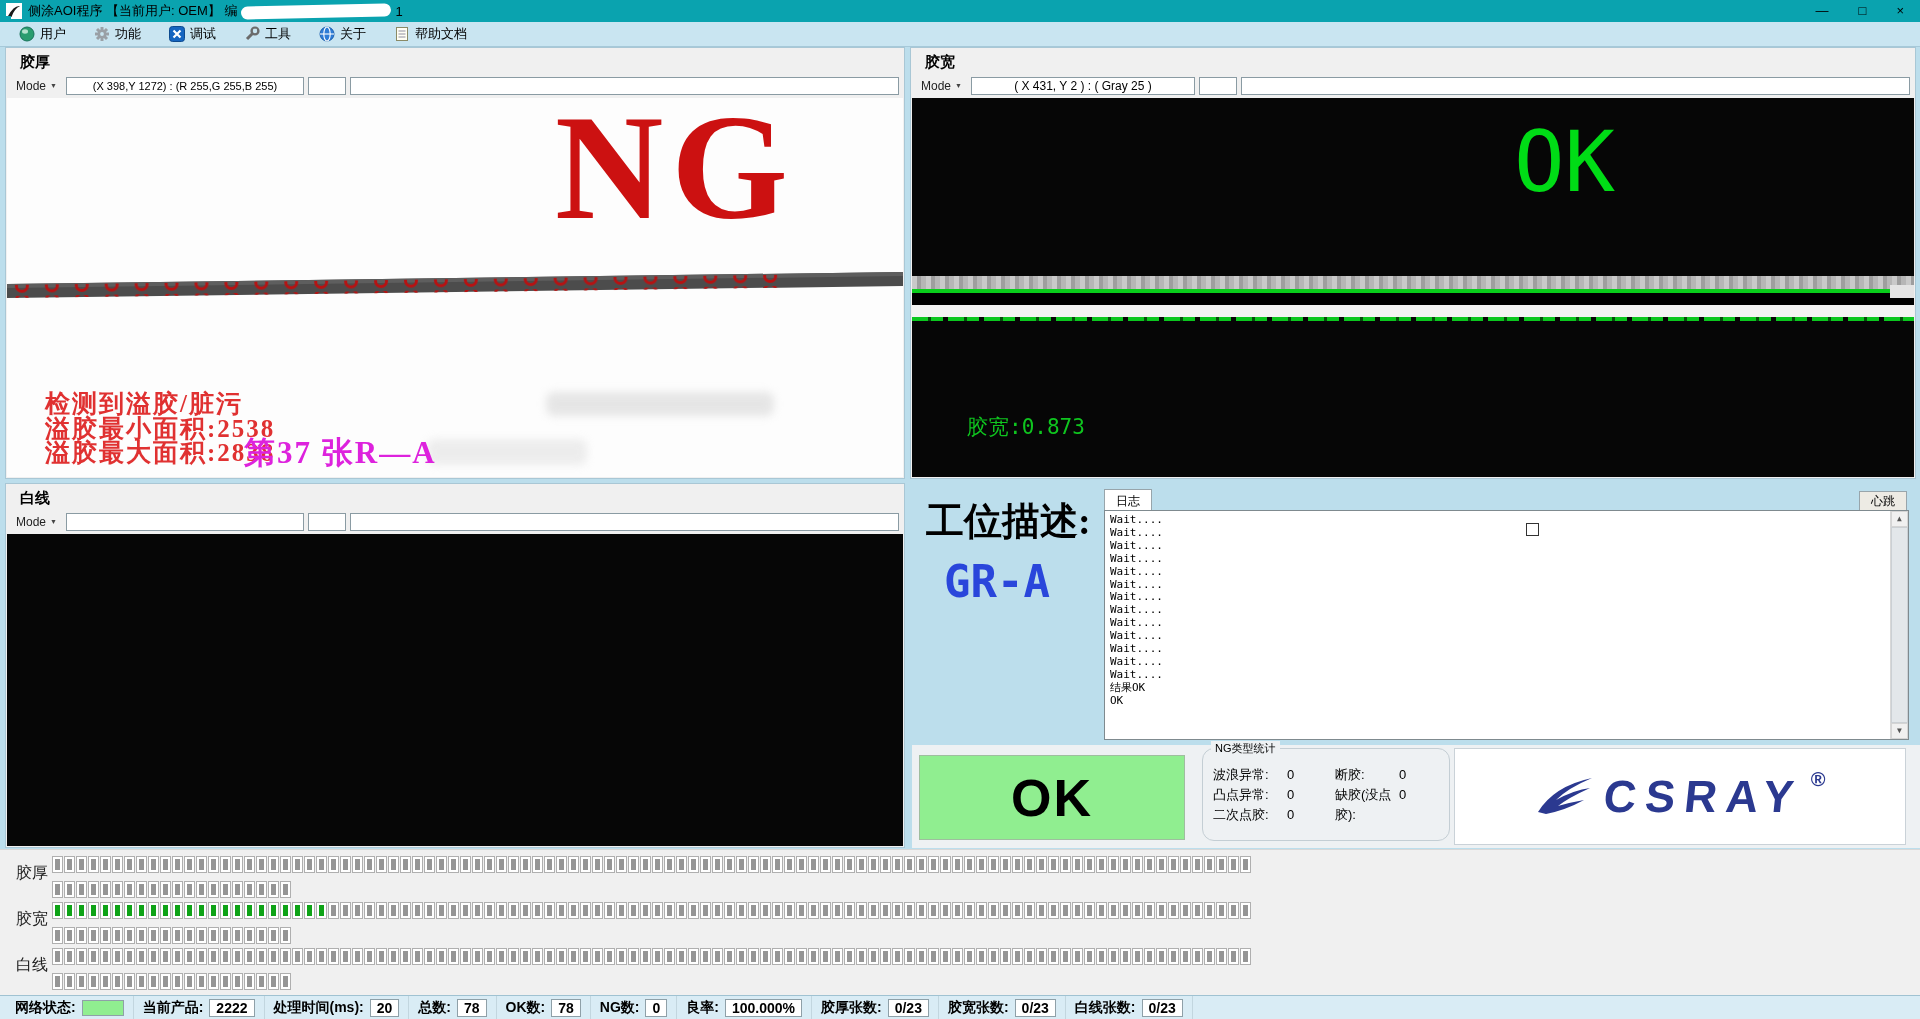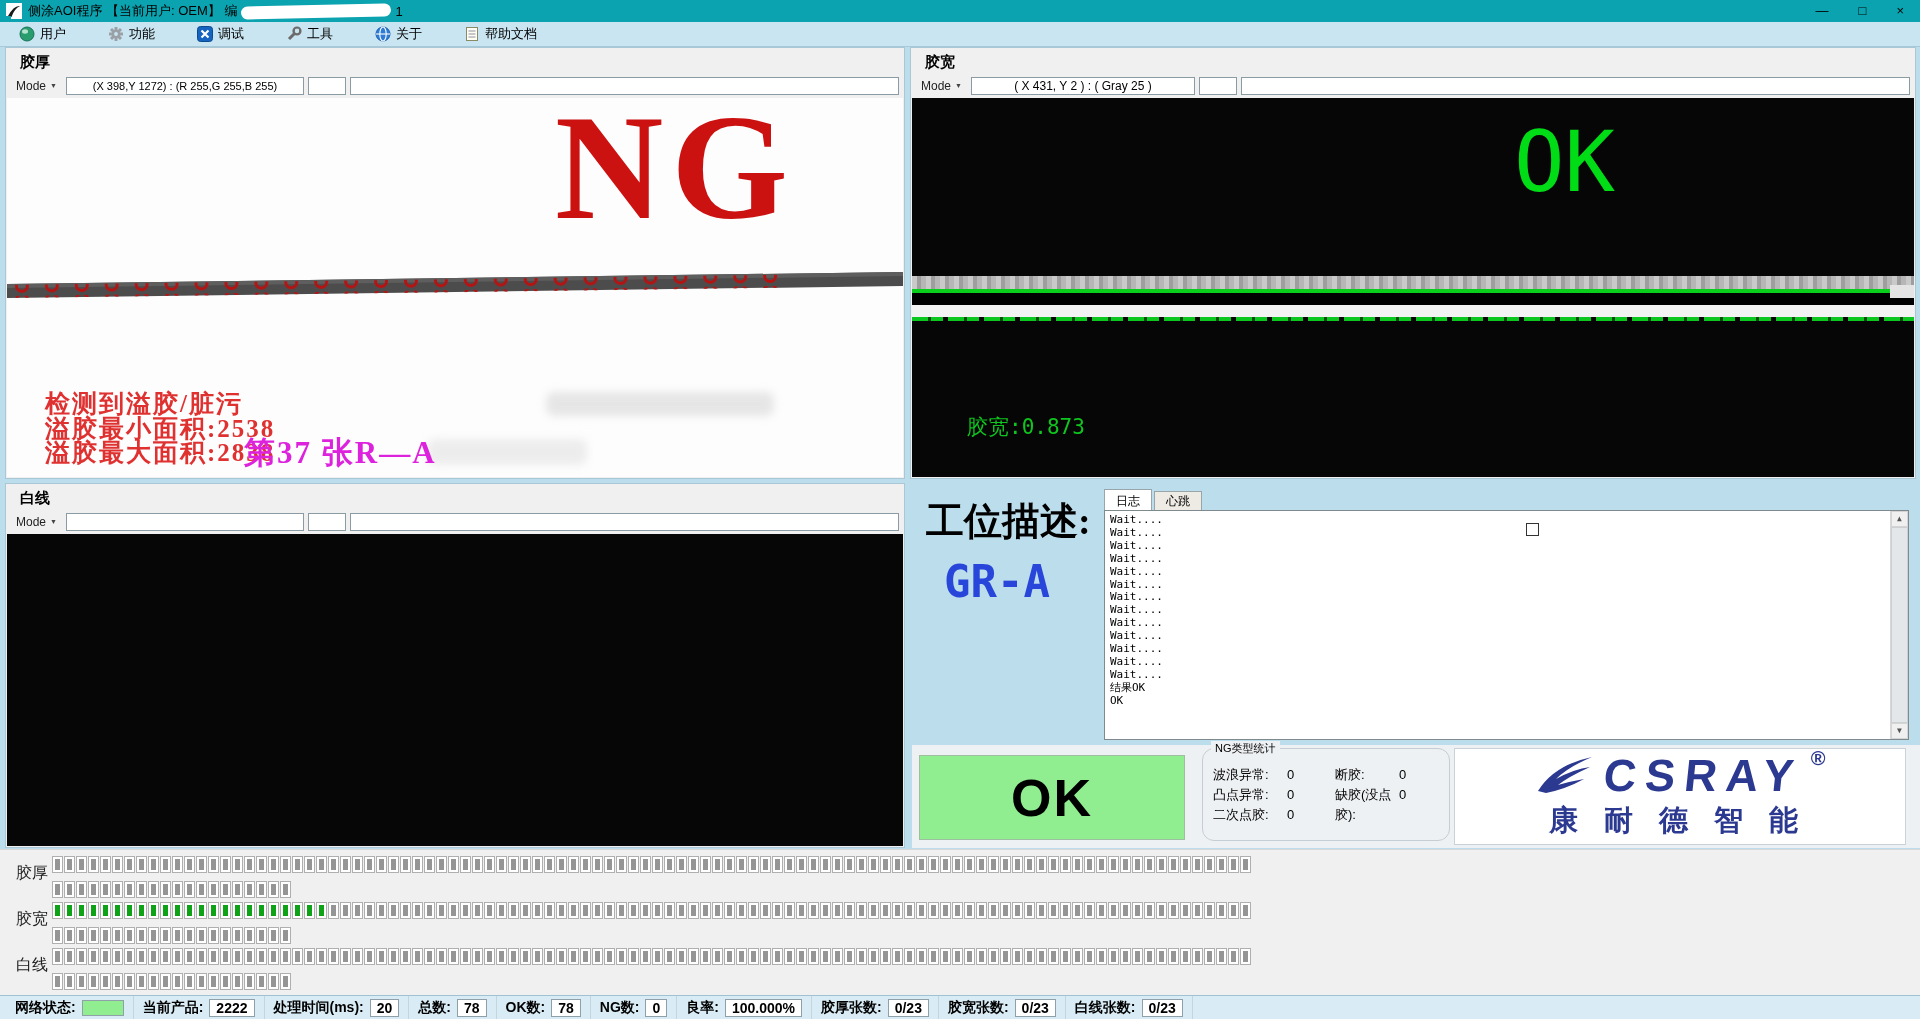--- a/index.html
+++ b/index.html
@@ -10,21 +10,21 @@
   .titlebar{position:absolute;left:0;top:0;width:100%;height:22px;background:#0AA3AF;
             display:flex;align-items:center;padding:0 6px;box-sizing:border-box;font-size:13px;}
   .app-icon{width:16px;height:16px;margin-right:6px;display:inline-flex;}
   .title-blob{display:inline-block;width:150px;height:13px;background:#fff;border-radius:8px;
               margin:0 4px;transform:rotate(-1.2deg);}
   .win-buttons{margin-left:auto;display:flex;gap:30px;padding-right:10px;font-size:13px;}
   .win-buttons span{cursor:default;line-height:22px;}
 
   
   .menubar{position:absolute;left:0;top:22px;width:100%;height:25px;background:#C9E5F1;
-           border-bottom:1px solid #A6C9D9;display:flex;align-items:center;gap:24px;
+           border-bottom:1px solid #A6C9D9;display:flex;align-items:center;gap:10px;
            padding:0 10px;box-sizing:border-box;font-size:13px;}
   .menu-item{display:flex;align-items:center;gap:5px;padding:2px 9px;}
   .icon{width:16px;height:16px;display:inline-flex;}
 
   
   .panel{position:absolute;background:#F0F0F0;border:1px solid #A9C7D5;box-sizing:border-box;}
   #panel-thick{left:5px;top:47px;width:900px;height:432px;}
   #panel-width{left:910px;top:47px;width:1006px;height:432px;}
   #panel-white{left:5px;top:483px;width:900px;height:365px;}
   .panel-header{height:25px;font-size:15px;font-weight:bold;padding:5px 0 0 14px;box-sizing:border-box;}
@@ -66,21 +66,21 @@
   .band-corner{position:absolute;right:0;top:9px;width:24px;height:13px;background:#E4E4E4;}
   .measure{position:absolute;left:55px;top:315px;font-family:"DejaVu Sans Mono",monospace;font-size:21px;}
 
   
   .station-label{position:absolute;left:926px;top:496px;font-size:38px;font-weight:bold;
                  font-family:"Liberation Serif",serif;}
   .station-value{position:absolute;left:944px;top:556px;font-size:44px;font-weight:bold;
                  font-family:"DejaVu Sans Mono",monospace;}
 
   #log{position:absolute;left:1104px;top:489px;width:805px;height:251px;}
-  .tabs{display:flex;height:21px;font-size:12px;}
+  .tabs{display:flex;height:21px;font-size:12px;justify-content:space-between;}
   .tab{padding:3px 11px;border:1px solid #98A5AB;border-bottom:none;background:#EDEBE4;
        margin-right:2px;margin-top:2px;line-height:13px;}
   .tab.active{background:#fff;margin-top:0;padding-top:5px;position:relative;z-index:2;}
   .log-list{position:absolute;left:0;right:0;top:21px;bottom:0;background:#fff;
             border:1px solid #7F8A8F;box-sizing:border-box;font-family:"DejaVu Sans Mono",monospace;
             font-size:11px;line-height:12.9px;padding:3px 20px 0 5px;overflow:hidden;}
   .log-checkbox{position:absolute;left:421px;top:12px;width:11px;height:11px;background:#fff;
                 border:1px solid #333;}
   .scrollbar{position:absolute;right:0;top:0;bottom:0;width:17px;background:#F2F2F2;
              border-left:1px solid #D8D8D8;}
@@ -368,21 +368,20 @@
   </div>
 
   <div class="logo-box" style="color:#2B3990;">
     <div class="brand-row">
       <svg class="wing" viewBox="0 0 62 40">
         <path d="M4 36 Q20 10 58 2 Q34 12 22 24 Q40 14 56 12 Q34 22 24 30 Q38 26 50 24 Q32 34 12 38 Z" fill="#2B3990"></path>
       </svg>
       <span class="brand">CSRAY</span>
       <span class="reg">®</span>
     </div>
-    <div class="subtitle">康耐德智能</div>
   </div>
 
   <div id="indicators">
       <div class="ind-label" style="top: 13px;">胶厚</div>
       <div class="sqrow" style="top: 6px;">
         <span class="sq">
           <i></i>
         </span>
         <span class="sq">
           <i></i>

